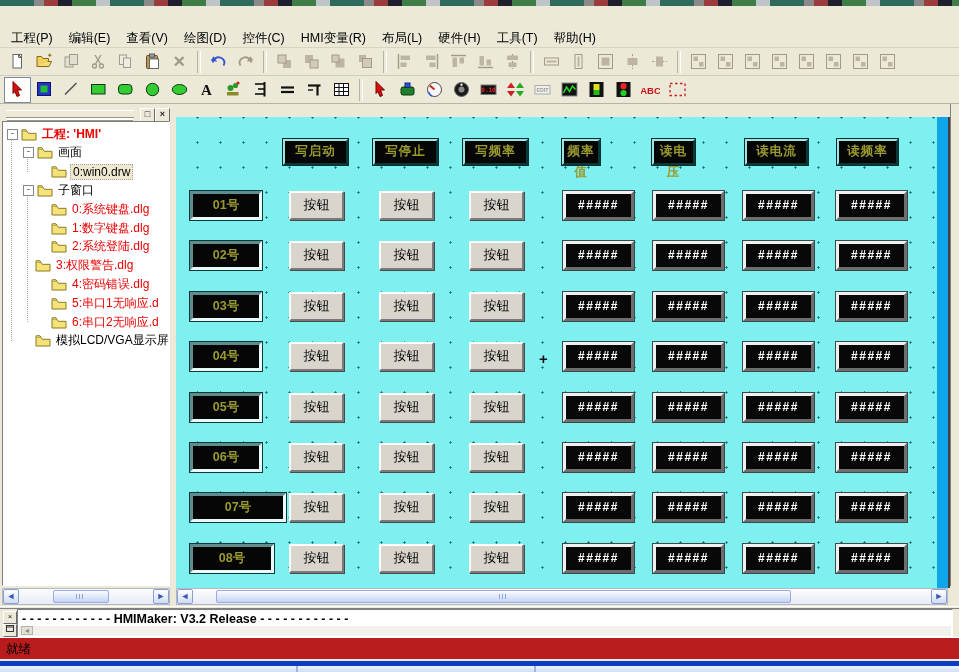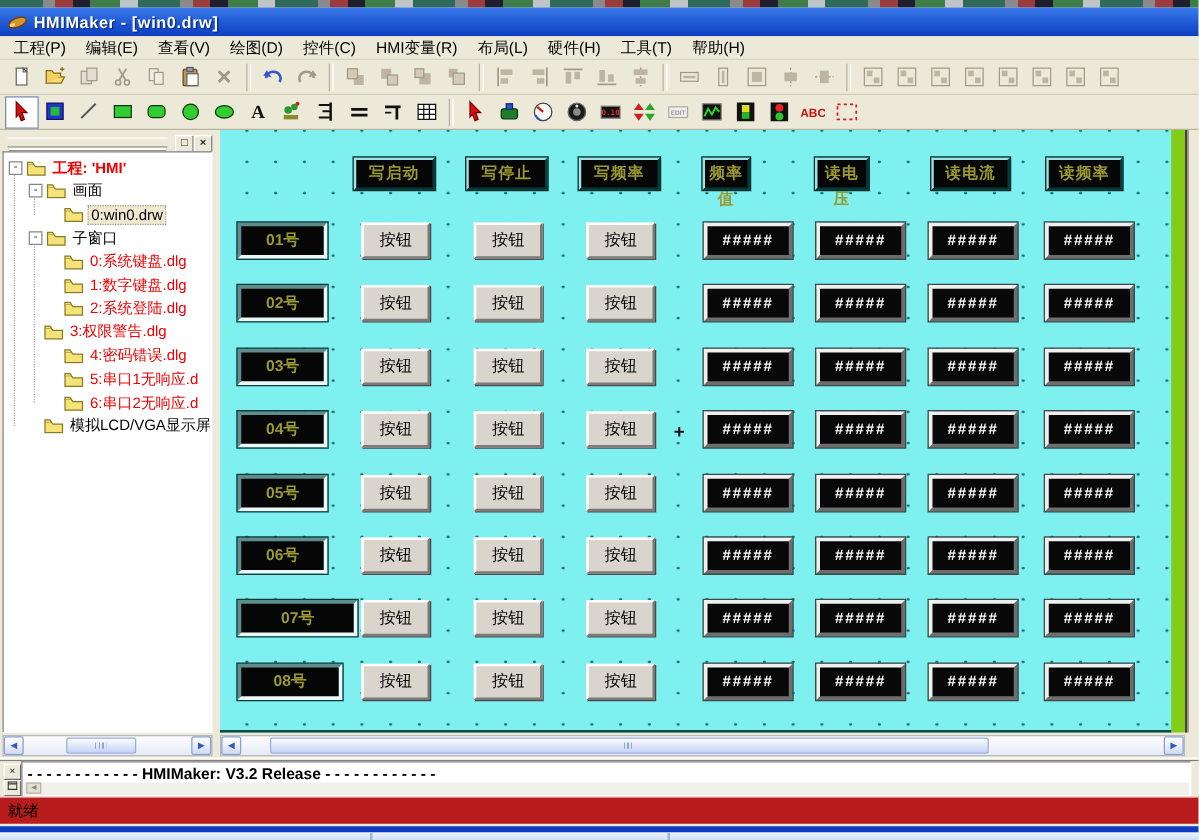--- a/index.html
+++ b/index.html
@@ -45,21 +45,21 @@
     text-align:center;margin-right:3px;flex:0 0 auto;color:#222;}
   .expander-spacer{width:12px;flex:0 0 auto;}
   .tree-folder{margin-right:3px;flex:0 0 auto;display:flex;}
   .tree-label{padding:0 2px;}
   .tree-label.red{color:#ee0000;}
   .tree-row.selected .tree-label{background:#efe9d0;border:1px dotted #a0a0a0;}
   .tree-guide{position:absolute;width:0;border-left:1px dotted #a8a8a8;}
   
   #splitter{position:absolute;left:170px;top:0;width:6px;height:482px;background:#ECE9D8;}
   
-  #canvas-wrap{position:absolute;left:176px;top:0;width:774px;height:482px;background:#84cc16;}
+  #canvas-wrap{position:absolute;left:176px;top:13px;width:774px;height:482px;background:#0ea5e9;}
   #canvas{position:absolute;left:0;top:0;width:761px;height:482px;background-color:#7FF0F0;
     background-image:radial-gradient(circle,#1f6f6f 0.9px,transparent 1.3px);
     background-size:23px 25px;background-position:10px 13px;border-bottom:2px solid #0c4a4a;box-sizing:border-box;}
   .mdi-edge{position:absolute;left:772px;top:0;width:2px;height:482px;background:#404040;}
   .win-right-border{position:absolute;left:950px;top:0;width:9px;height:482px;background:#ECE9D8;border-left:1px solid #808080;}
   .lcd-head{position:absolute;height:26px;background:#060606;color:#9a9a30;font-weight:bold;
     text-align:center;line-height:21px;font-size:12.5px;letter-spacing:1px;box-sizing:border-box;
     border:2px solid;border-color:#9fe4e4 #083a3a #083a3a #9fe4e4;outline:1px solid #063030;}
   .lcd-rowlabel{position:absolute;height:29px;background:#060606;color:#9a9a30;font-weight:bold;
     text-align:center;line-height:23px;font-size:12.5px;box-sizing:border-box;
@@ -106,29 +106,20 @@
   .taskbar-sliver{position:absolute;left:0;top:666px;width:959px;height:6px;
     background:linear-gradient(#eef4fe,#cdddf5);}
   .taskbar-sliver i{position:absolute;top:0;width:2px;height:6px;background:#9fb6d9;}
 </style>
 </head>
 <body>
 
 <div id="app">
   <div class="top-sliver"></div>
 
-  <div class="titlebar">
-    <span class="app-icon">
-      <svg width="18" height="16" viewBox="0 0 18 16">
-          <ellipse cx="9" cy="8" rx="7.5" ry="3.6" transform="rotate(-22 9 8)" fill="#d4952a" stroke="#6a3c08"></ellipse>
-          <ellipse cx="5" cy="10" rx="2.2" ry="1.4" transform="rotate(-22 5 10)" fill="#f7d58a"></ellipse>
-        </svg>
-    </span>
-    <span class="title-text">HMIMaker - [win0.drw]</span>
-  </div>
 
   <div class="menubar">
       <div class="menu-item">工程(P)</div>
       <div class="menu-item">编辑(E)</div>
       <div class="menu-item">查看(V)</div>
       <div class="menu-item">绘图(D)</div>
       <div class="menu-item">控件(C)</div>
       <div class="menu-item">HMI变量(R)</div>
       <div class="menu-item">布局(L)</div>
       <div class="menu-item">硬件(H)</div>

